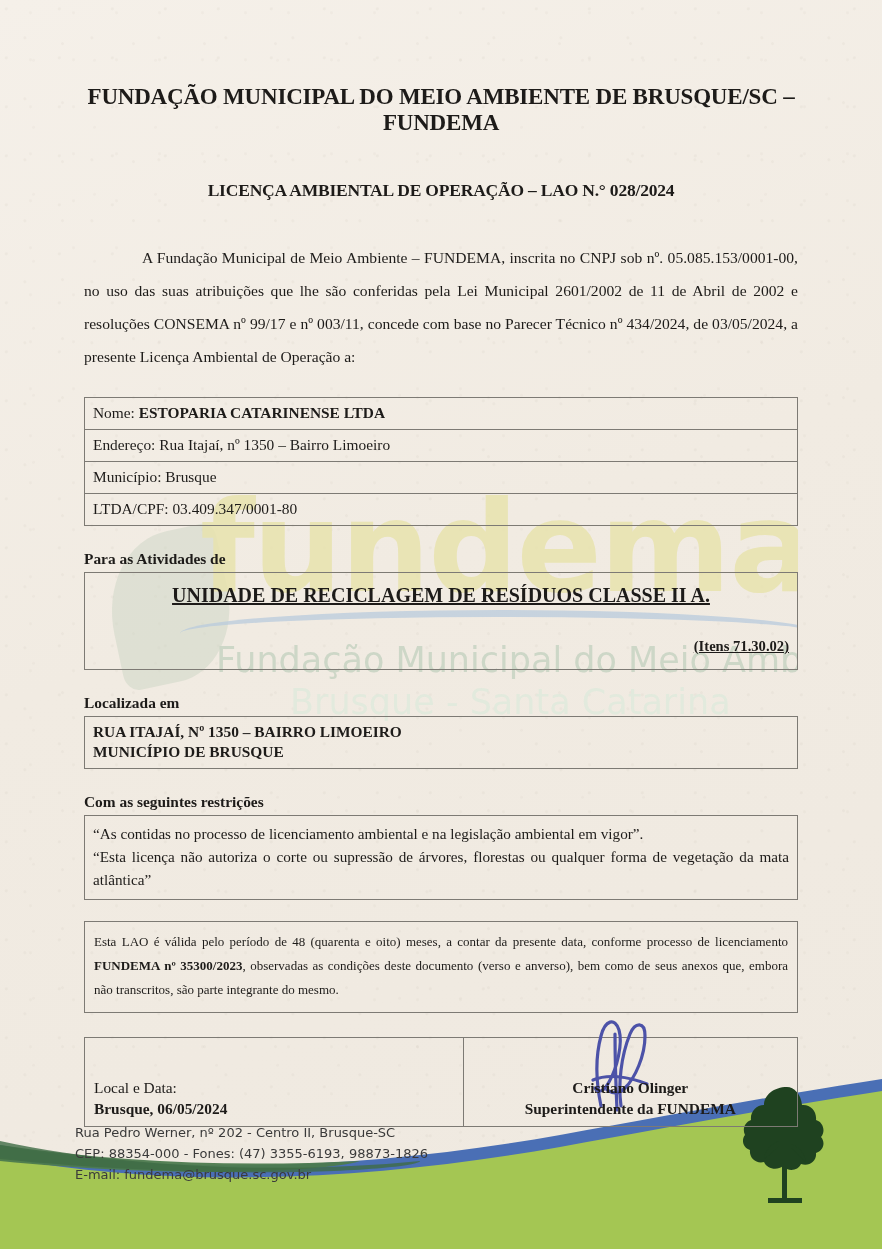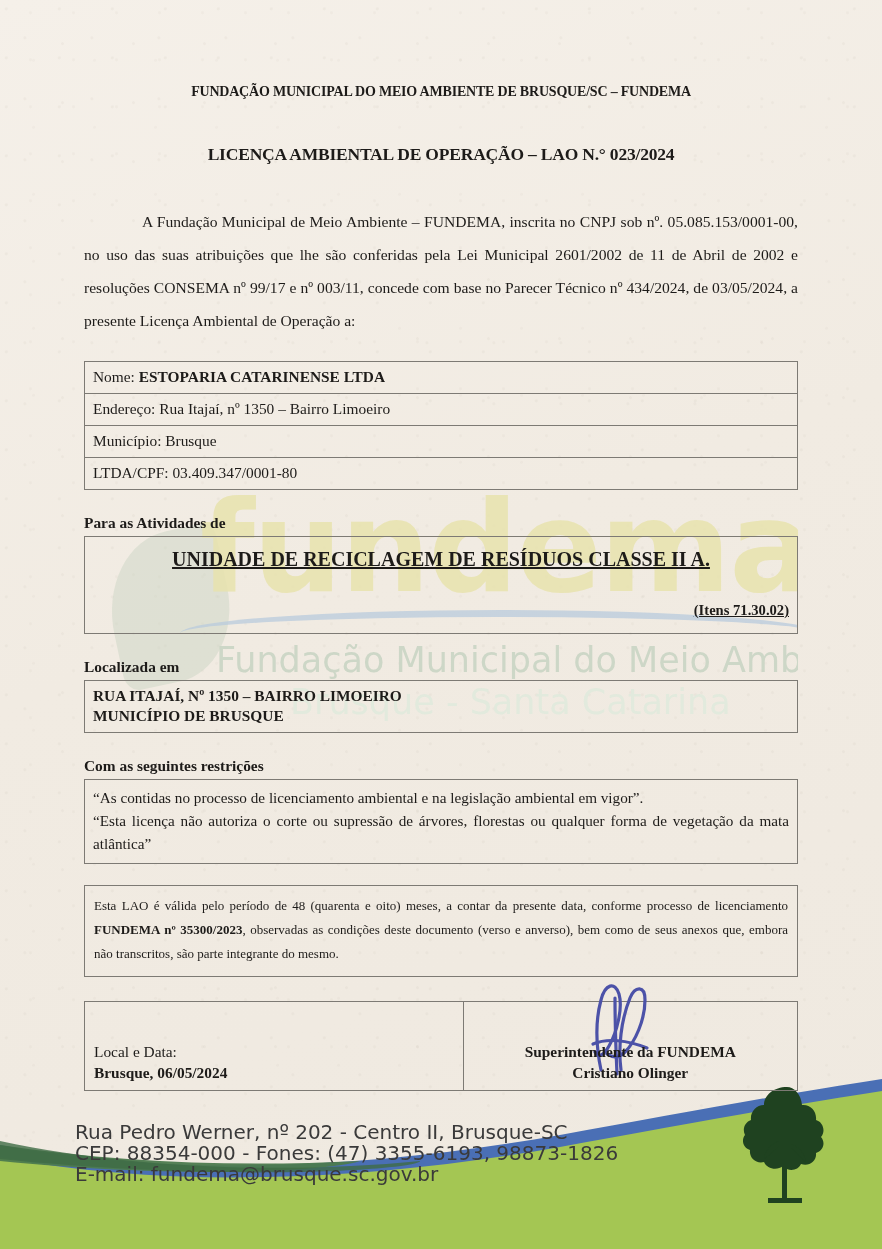--- a/index.html
+++ b/index.html
@@ -97,21 +97,21 @@
   
   .sheet {
     position: relative;
     z-index: 5;
     padding: 0 84px;
   }
 
   .doc-title {
     text-align: center;
     font-weight: bold;
-    font-size: 14px;
+    font-size: 23px;
     letter-spacing: -0.2px;
     margin-top: 84px;
   }
   .doc-subtitle {
     text-align: center;
     font-weight: bold;
     font-size: 17.5px;
     letter-spacing: -0.2px;
     margin-top: 44px;
   }
@@ -237,21 +237,21 @@
     pointer-events: none;
   }
 
   
   .footer-contact {
     position: absolute;
     left: 75px;
     top: 1122px;
     z-index: 6;
     font-family: "DejaVu Sans", sans-serif;
-    font-size: 20px;
+    font-size: 13px;
     line-height: 21px;
     color: #3a3a3a;
   }
 
   .bottom-art {
     position: absolute;
     left: 0;
     bottom: 0;
     width: 882px;
     height: 200px;
@@ -268,21 +268,21 @@
   <div class="wm-leaf"></div>
   <div class="wm-logo">fundema</div>
   <div class="wm-wave"></div>
   <div class="wm-line1">Fundação Municipal do Meio Ambiente</div>
   <div class="wm-line2">Brusque   -   Santa Catarina</div>
 </div>
 
 <div class="sheet">
 
   <div class="doc-title">FUNDAÇÃO MUNICIPAL DO MEIO AMBIENTE DE BRUSQUE/SC – FUNDEMA</div>
-  <div class="doc-subtitle">LICENÇA AMBIENTAL DE OPERAÇÃO – LAO N.° 023/2024</div>
+  <div class="doc-subtitle">LICENÇA AMBIENTAL DE OPERAÇÃO – LAO N.° 028/2024</div>
 
   <p class="intro">A Fundação Municipal de Meio Ambiente – FUNDEMA, inscrita no CNPJ sob nº. 05.085.153/0001-00, no uso das suas atribuições que lhe são conferidas pela Lei Municipal 2601/2002 de 11 de Abril de 2002 e resoluções CONSEMA nº 99/17 e nº 003/11, concede com base no Parecer Técnico nº 434/2024, de 03/05/2024, a presente Licença Ambiental de Operação a:</p>
 
   <div class="info-table">
     <div class="info-row">
       <span>Nome:</span>
       <b>ESTOPARIA CATARINENSE LTDA</b>
     </div>
     <div class="info-row">
       <span>Endereço:</span>
@@ -330,22 +330,22 @@
     <div class="sign-right">
       <svg class="signature-ink" viewBox="0 0 150 100" xmlns="http://www.w3.org/2000/svg">
         <g fill="none" stroke="#4c52a8" stroke-width="3.2" stroke-linecap="round" stroke-linejoin="round">
           <path d="M46 92 C41 68, 40 44, 46 22 C50 6, 60 3, 64 16 C68 30, 62 54, 54 68 C49 77, 44 80, 40 74"></path>
           <path d="M66 92 C63 70, 66 42, 75 20 C80 8, 90 7, 90 22 C90 42, 80 64, 70 74 C64 80, 58 80, 52 76"></path>
           <path d="M38 66 C52 60, 72 62, 92 70"></path>
           <path d="M60 20 C60 48, 61 74, 62 96"></path>
         </g>
       </svg>
       <div class="sign-names">
+        <div>Cristiano Olinger</div>
         <div>Superintendente da FUNDEMA</div>
-        <div>Cristiano Olinger</div>
       </div>
     </div>
   </div>
 
 </div>
 
 <div class="footer-contact">
   <div>Rua Pedro Werner, nº 202 - Centro II, Brusque-SC</div>
   <div>CEP: 88354-000 - Fones: (47) 3355-6193, 98873-1826</div>
   <div>E-mail: fundema@brusque.sc.gov.br</div>

